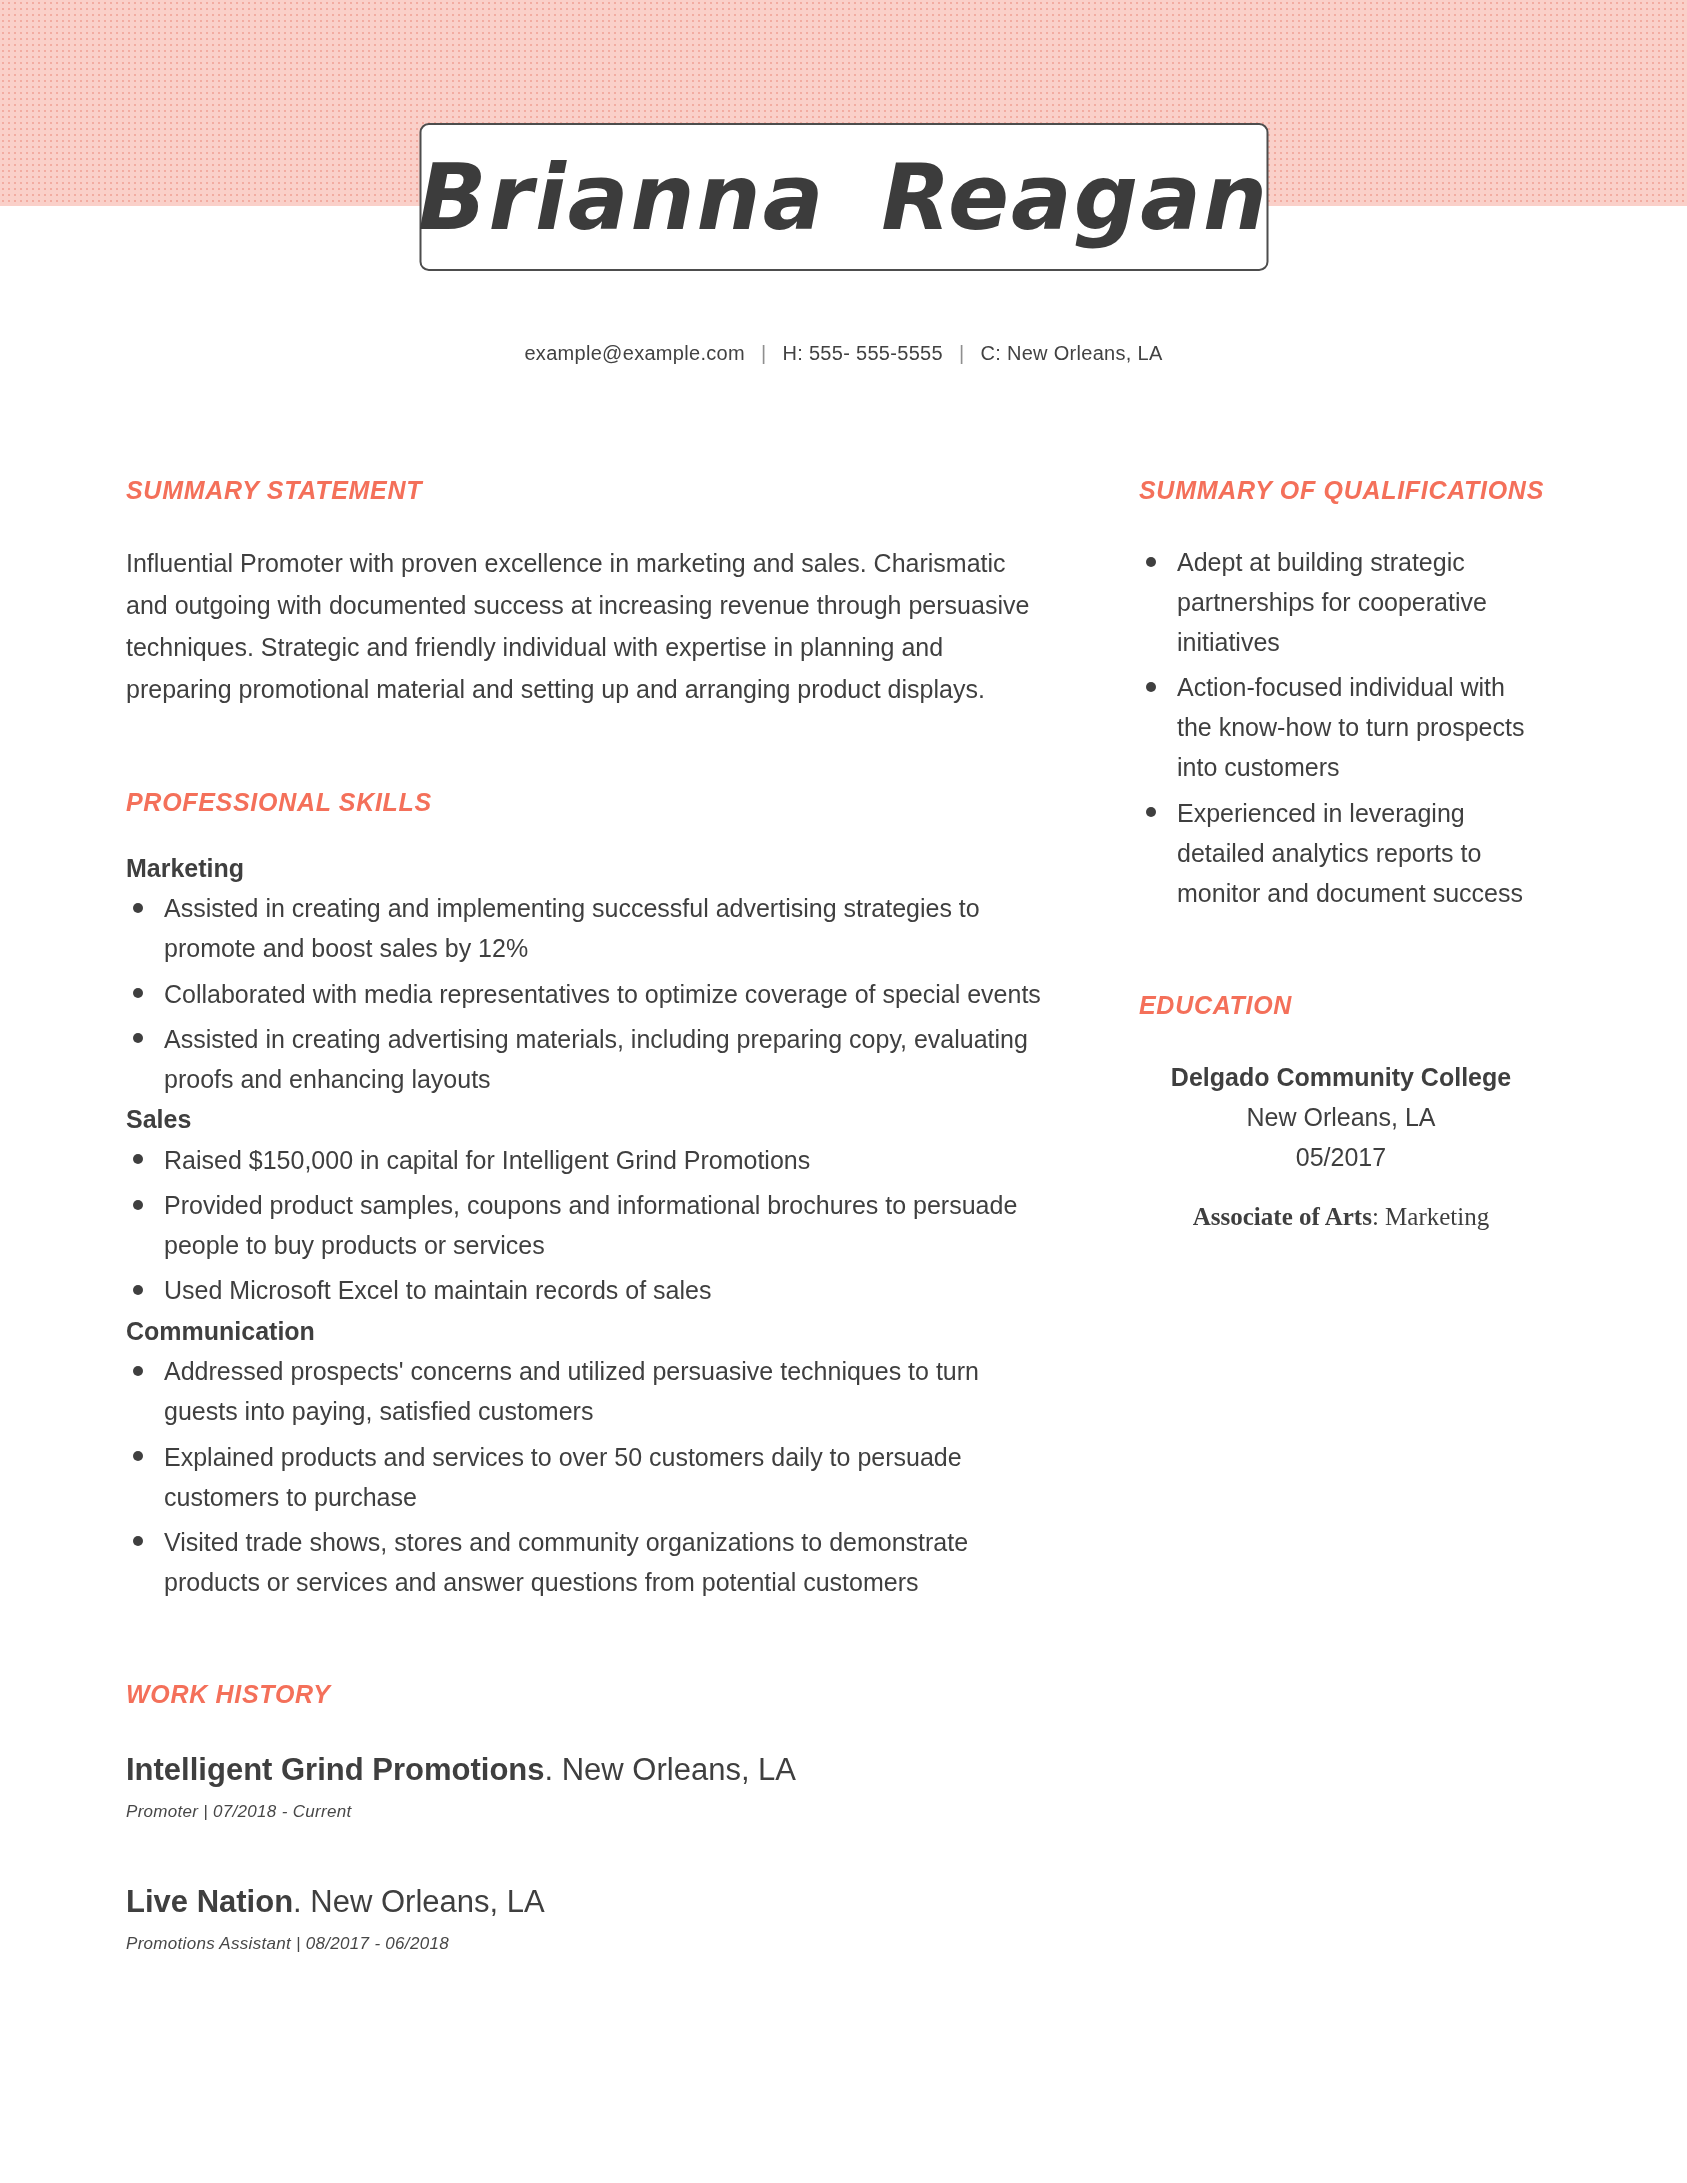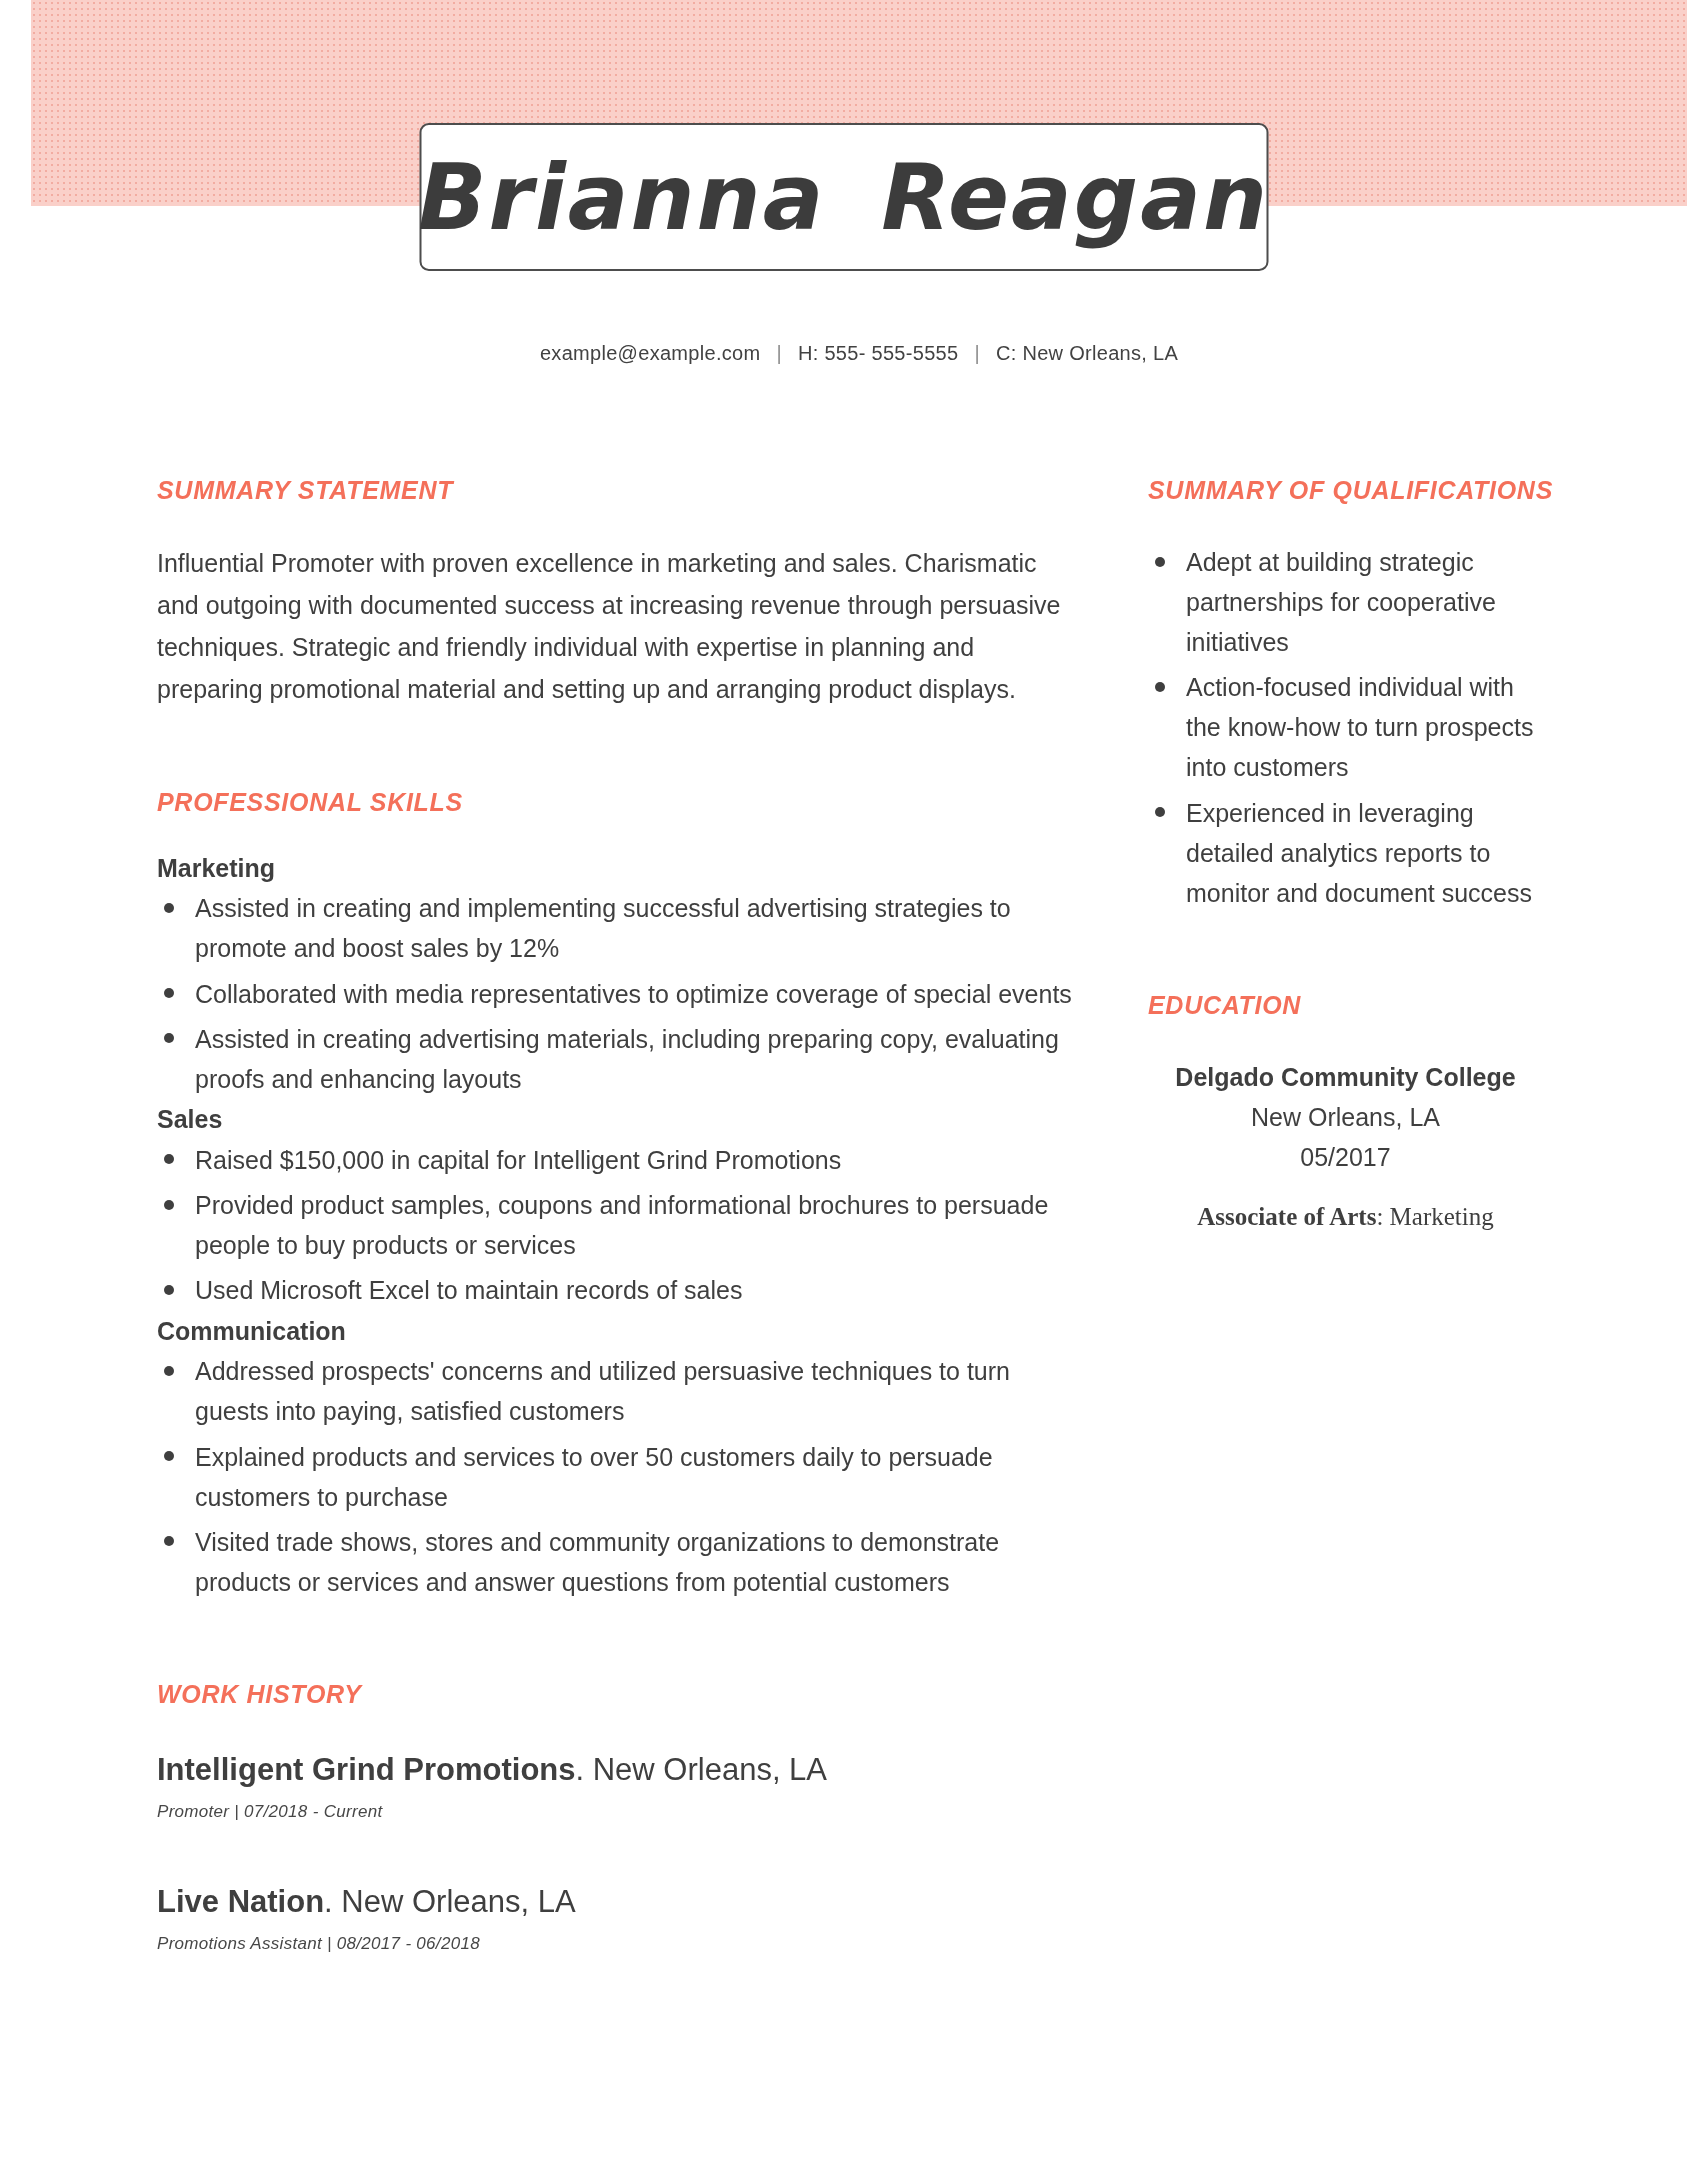--- a/index.html
+++ b/index.html
@@ -6,21 +6,21 @@
     --accent:#f4705a;
     --banner:#fad0c9;
     --banner_dot:#f2aca1;
     --text:#3f3f3f;
     --box_border:#4d4d4d;
   }
   *{margin:0;padding:0;box-sizing:border-box;}
   html,body{background:#ffffff;}
   .page{
     width:1687px;height:2183px;background:#ffffff;position:relative;overflow:hidden;
-    font-family:"Liberation Sans","DejaVu Sans",sans-serif;color:var(--text);padding-left:31px;
+    font-family:"Liberation Sans","DejaVu Sans",sans-serif;color:var(--text);
   }
   
   .banner{
     height:206px;
     background-color:var(--banner);
     background-image:radial-gradient(var(--banner_dot) 26%, rgba(0,0,0,0) 27%);
     background-size:6px 6px;
   }
   .name-box{
     position:absolute;top:123px;left:50%;transform:translateX(-50%);
@@ -31,21 +31,21 @@
   .name{
     font-family:"DejaVu Sans","Liberation Sans",sans-serif;
     font-size:90px;font-weight:bold;font-style:italic;
     letter-spacing:2px;word-spacing:22.5px;color:#3c3c3c;white-space:nowrap;
   }
   .contact{
     margin-top:136px;text-align:center;font-size:20px;letter-spacing:0.3px;color:#424242;
   }
   .contact .sep{color:#8f8f8f;margin:0 16px;}
   
-  .columns{display:flex;margin-top:111px;padding:0 144px 0 126px;gap:68px;}
+  .columns{display:flex;margin-top:111px;padding:0 144px 0 126px;gap:90px;}
   .col-left{flex:0 0 923px;width:923px;}
   .col-right{flex:1;min-width:0;}
   h2.heading{
     color:var(--accent);font-style:italic;font-weight:bold;
     font-size:25px;letter-spacing:0.7px;margin-bottom:37px;white-space:nowrap;
   }
   .mt{margin-top:78px;}
   .body-text{font-size:25px;line-height:1.68;}
   h3.group-title{font-size:25px;font-weight:bold;margin-top:6.6px;margin-bottom:5.3px;}
   ul.bullets{list-style:none;}

